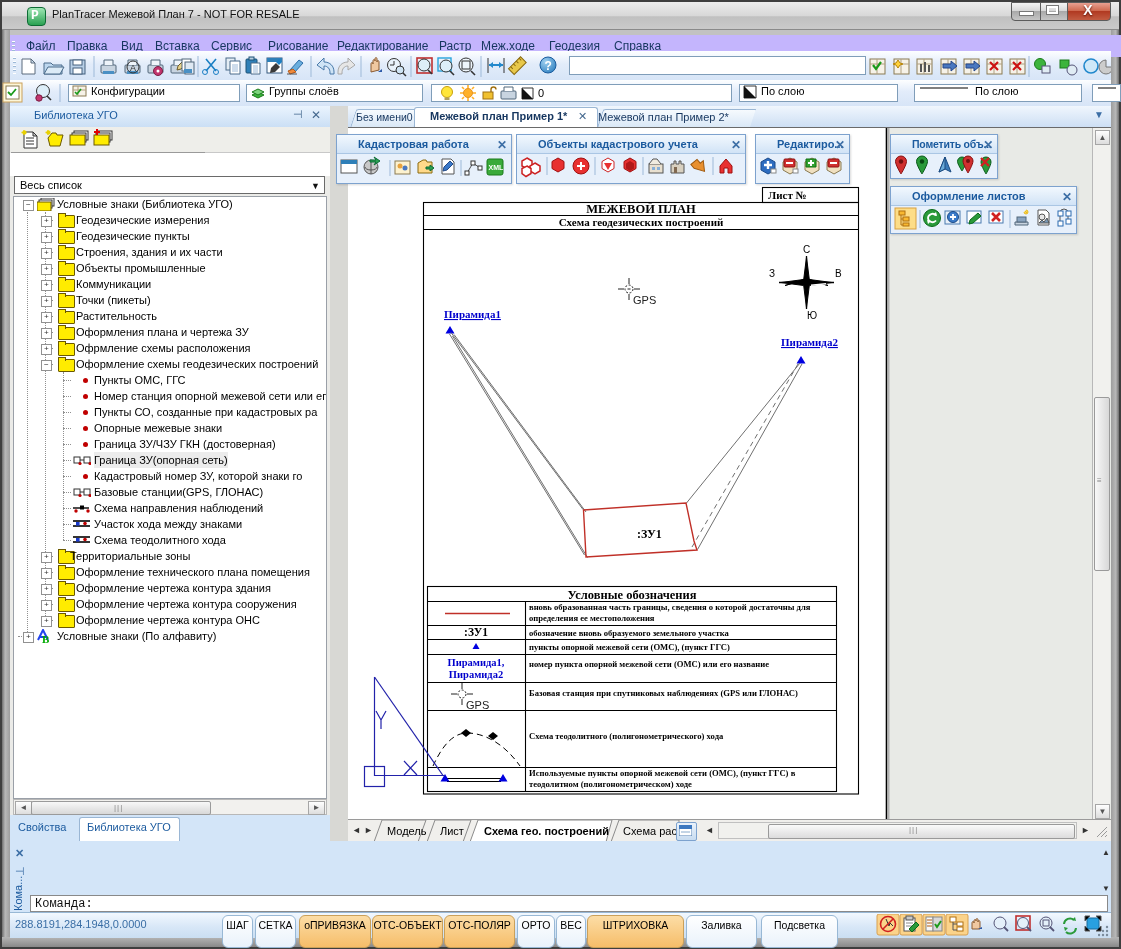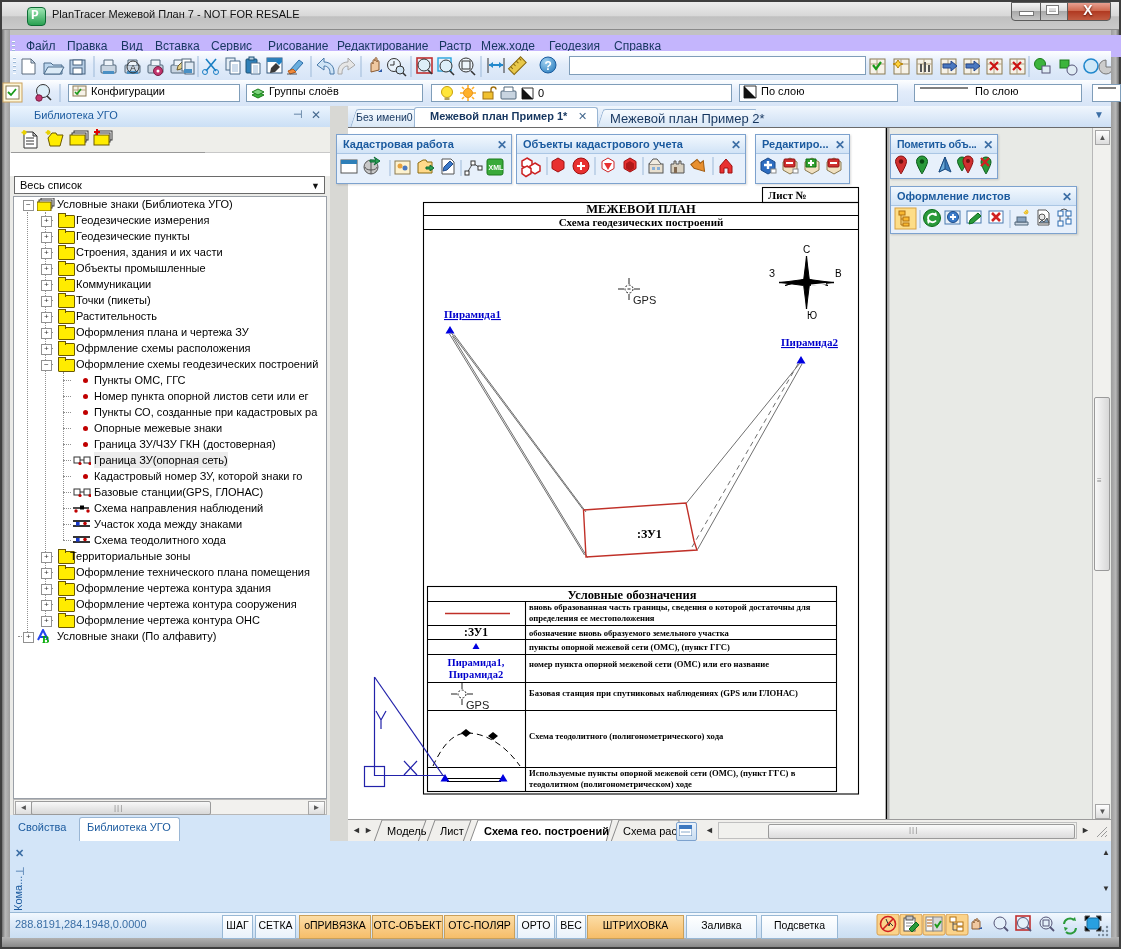--- a/index.html
+++ b/index.html
@@ -5,30 +5,30 @@
  font-family:"Liberation Sans",sans-serif;background:#a8a8a8}
 .ab{position:absolute}
 .tbbg{background:linear-gradient(#fdfeff,#e2ecfa 45%,#d7e5f7)}
 .grip{position:absolute;width:3px;top:6px;bottom:6px;
  background:repeating-linear-gradient(#fff 0 1px,#9db9d8 1px 2px,transparent 2px 4px)}
 .combo{position:absolute;background:#fff;border:1px solid #7f9db9;font-size:11px;
  display:flex;align-items:flex-start;padding-left:3px;box-sizing:border-box}
 .mi{position:absolute;top:0;height:22px;line-height:22px;color:#16365f;font-size:12px}
 .ft{position:absolute;border:1px solid #7da2ce;background:#e7f0fb;box-shadow:1px 1px 2px rgba(0,0,0,.15)}
 .ftt{height:18px;background:linear-gradient(#f2f8fe,#d1e3f6);border-bottom:1px solid #aac6e4;
- color:#1b5a9e;font-weight:bold;font-size:11px;line-height:18px;padding-left:6px;position:relative}
+ color:#1b5a9e;font-weight:bold;font-size:11px;line-height:18px;padding-left:21px;position:relative}
 .ftx{position:absolute;right:4px;top:1px;color:#3c6ea5;font-weight:bold;font-size:12px}
 .trow{position:absolute;left:0;height:16px;line-height:16px;font-size:11px;color:#000;white-space:nowrap}
 .fold{position:absolute;width:15px;height:11px;background:#ffec00;border:1px solid #6b5900;border-radius:1px}
 .fold:before{content:"";position:absolute;left:-1px;top:-3px;width:6px;height:3px;background:#ffec00;
  border:1px solid #6b5900;border-bottom:none}
 .pm{position:absolute;width:9px;height:9px;background:#fff;border:1px solid #919191;
  font:8px "Liberation Mono",monospace;line-height:7px;text-align:center;color:#333}
 .rdot{position:absolute;width:5px;height:5px;border-radius:50%;background:#c00000}
-.sbtn{position:absolute;top:2px;height:24px;border-radius:0;font-size:10.5px;text-align:center;
+.sbtn{position:absolute;top:2px;height:33px;border-radius:6px;font-size:10.5px;text-align:center;
  line-height:19px;box-sizing:border-box;white-space:nowrap;overflow:hidden}
 .sbo{background:linear-gradient(#fcdda6,#f6bd69);border:1px solid #caa05a}
 .sbw{background:linear-gradient(#fff,#e9f2fb);border:1px solid #98b8d5}
 .vline{border-left:1px dotted #909090;position:absolute;width:0}
 .arrowbtn{position:absolute;background:linear-gradient(#fefefe,#ddd);border:1px solid #a6a6a6;
  color:#555;text-align:center}
 </style></head>
 <body>
 
 <div class="ab" style="left:0;top:0;width:1121px;height:949px;background:linear-gradient(90deg,#8f8f8f,#c2c2c2 6px);border:0"></div>
@@ -295,21 +295,21 @@
 </div>
 </div>
 
 <div class="ab" style="left:348px;top:106px;width:763px;height:21px;background:linear-gradient(#f0f6fd,#cddff4);border-bottom:1px solid #fff">
  <div class="ab" style="left:5px;top:3px;width:62px;height:18px;border-left:1px solid #9ab6d4;border-top:1px solid #9ab6d4;border-radius:3px 0 0 0;transform:skewX(-18deg);background:linear-gradient(#f6fafe,#d8e7f6)"></div>
  <span class="ab" style="left:8px;top:5px;font-size:10.5px;color:#16365f">Без имени0</span>
  <div class="ab" style="left:66px;top:1px;width:182px;height:20px;background:#fff;border:1px solid #9ab6d4;border-bottom:none;border-radius:3px 3px 0 0"></div>
  <span class="ab" style="left:82px;top:4px;font-size:11px;font-weight:bold;color:#16365f">Межевой план Пример 1*</span>
  <span class="ab" style="left:230px;top:4px;font-size:11px;color:#44688e">✕</span>
  <div class="ab" style="left:252px;top:3px;width:152px;height:18px;border-left:1px solid #9ab6d4;border-top:1px solid #9ab6d4;border-radius:3px 0 0 0;transform:skewX(-18deg);background:linear-gradient(#f6fafe,#d8e7f6)"></div>
- <span class="ab" style="left:262px;top:5px;font-size:13px;color:#16365f">Межевой план Пример 2*</span>
+ <span class="ab" style="left:250px;top:5px;font-size:11px;color:#16365f">Межевой план Пример 2*</span>
  <span class="ab" style="left:746px;top:3px;color:#3c6ea5;font-size:10px">▼</span>
 </div>
 
 <div class="ab" style="left:10px;top:106px;width:320px;height:735px;background:#ebebe8;overflow:hidden">
  <div style="height:21px;background:linear-gradient(#eaf4fe,#cbdff5);border-bottom:1px solid #b8cfe8;position:relative">
   <span class="ab" style="left:24px;top:3px;font-size:11px;color:#1b5a9e">Библиотека УГО</span>
   <span class="ab" style="left:283px;top:2px;font-size:11px;color:#44688e">⊣</span>
   <span class="ab" style="left:301px;top:2px;font-size:12px;color:#44688e">✕</span>
  </div>
  <svg class="ab" style="left:0;top:21px" width="320" height="25">
@@ -392,21 +392,21 @@
 <div class="trow" style="top:143px;left:62px">Офрмление схемы расположения</div>
 <div class="ab" style="left:31px;top:167px;width:8px;border-top:1px dotted #909090"></div>
 <span class="pm" style="left:27px;top:163px">−</span>
 <div class="fold" style="left:44px;top:162px"></div>
 <div class="trow" style="top:159px;left:62px">Оформление схемы геодезических построений</div>
 <div class="ab" style="left:49px;top:183px;width:8px;border-top:1px dotted #909090"></div>
 <div class="rdot" style="left:69px;top:181px"></div>
 <div class="trow" style="top:175px;left:80px;">Пункты ОМС, ГГС</div>
 <div class="ab" style="left:49px;top:199px;width:8px;border-top:1px dotted #909090"></div>
 <div class="rdot" style="left:69px;top:197px"></div>
-<div class="trow" style="top:191px;left:80px;">Номер пункта опорной листов сети или ег</div>
+<div class="trow" style="top:191px;left:80px;">Номер станция опорной межевой сети или ег</div>
 <div class="ab" style="left:49px;top:215px;width:8px;border-top:1px dotted #909090"></div>
 <div class="rdot" style="left:69px;top:213px"></div>
 <div class="trow" style="top:207px;left:80px;">Пункты СО, созданные при кадастровых ра</div>
 <div class="ab" style="left:49px;top:231px;width:8px;border-top:1px dotted #909090"></div>
 <div class="rdot" style="left:69px;top:229px"></div>
 <div class="trow" style="top:223px;left:80px;">Опорные межевые знаки</div>
 <div class="ab" style="left:49px;top:247px;width:8px;border-top:1px dotted #909090"></div>
 <div class="rdot" style="left:69px;top:245px"></div>
 <div class="trow" style="top:239px;left:80px;">Граница ЗУ/ЧЗУ  ГКН (достоверная)</div>
 <div class="ab" style="left:49px;top:263px;width:8px;border-top:1px dotted #909090"></div>
@@ -844,20 +844,21 @@
   </g>
  </svg>
 </div>
 
 <div class="ab" style="left:10px;top:841px;width:1101px;height:71px;background:#d3e5f8">
  <span class="ab" style="left:5px;top:6px;font-size:11px;color:#3c6ea5;font-weight:bold">✕</span>
  <span class="ab" style="left:5px;top:24px;font-size:11px;color:#3c6ea5">⊣</span>
  <div class="ab" style="left:2px;top:38px;width:16px;height:32px;color:#1b5a9e;font-size:11px;writing-mode:vertical-rl;transform:rotate(180deg)">Кома...</div>
  <div class="ab" style="left:1092px;top:7px;font-size:8px;color:#333">▲</div>
  <div class="ab" style="left:1092px;top:43px;font-size:8px;color:#333">▼</div>
+ <div class="ab" style="left:20px;top:54px;width:1078px;height:17px;background:#fff;border:1px solid #898989;box-sizing:border-box;font:12px 'Liberation Mono',monospace;color:#111;padding:1px 0 0 4px">Команда:</div>
 </div>
 
 <svg class="ab" style="left:866px;top:914px" width="245" height="23">
  <g transform="translate(0,0)">
  <rect x="11" y="0" width="22" height="21" rx="2" fill="#fbd38a" stroke="#d8a050"></rect>
  <rect x="34" y="0" width="22" height="21" rx="2" fill="#fbd38a" stroke="#d8a050"></rect>
  <rect x="57" y="0" width="22" height="21" rx="2" fill="#fbd38a" stroke="#d8a050"></rect>
  <rect x="80" y="0" width="22" height="21" rx="2" fill="#fbd38a" stroke="#d8a050"></rect>
  <g transform="translate(14,2)">
         <circle cx="8" cy="8" r="7.5" fill="none" stroke="#d02020" stroke-width="1.6"></circle>

